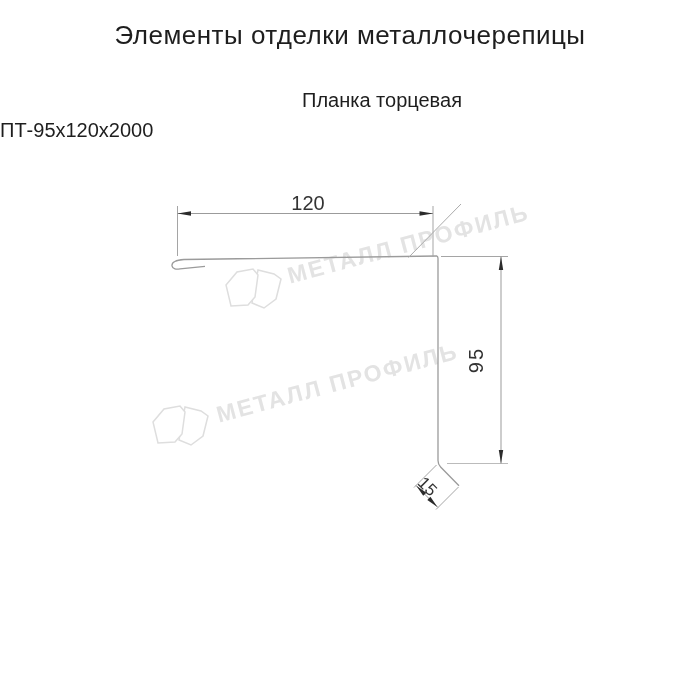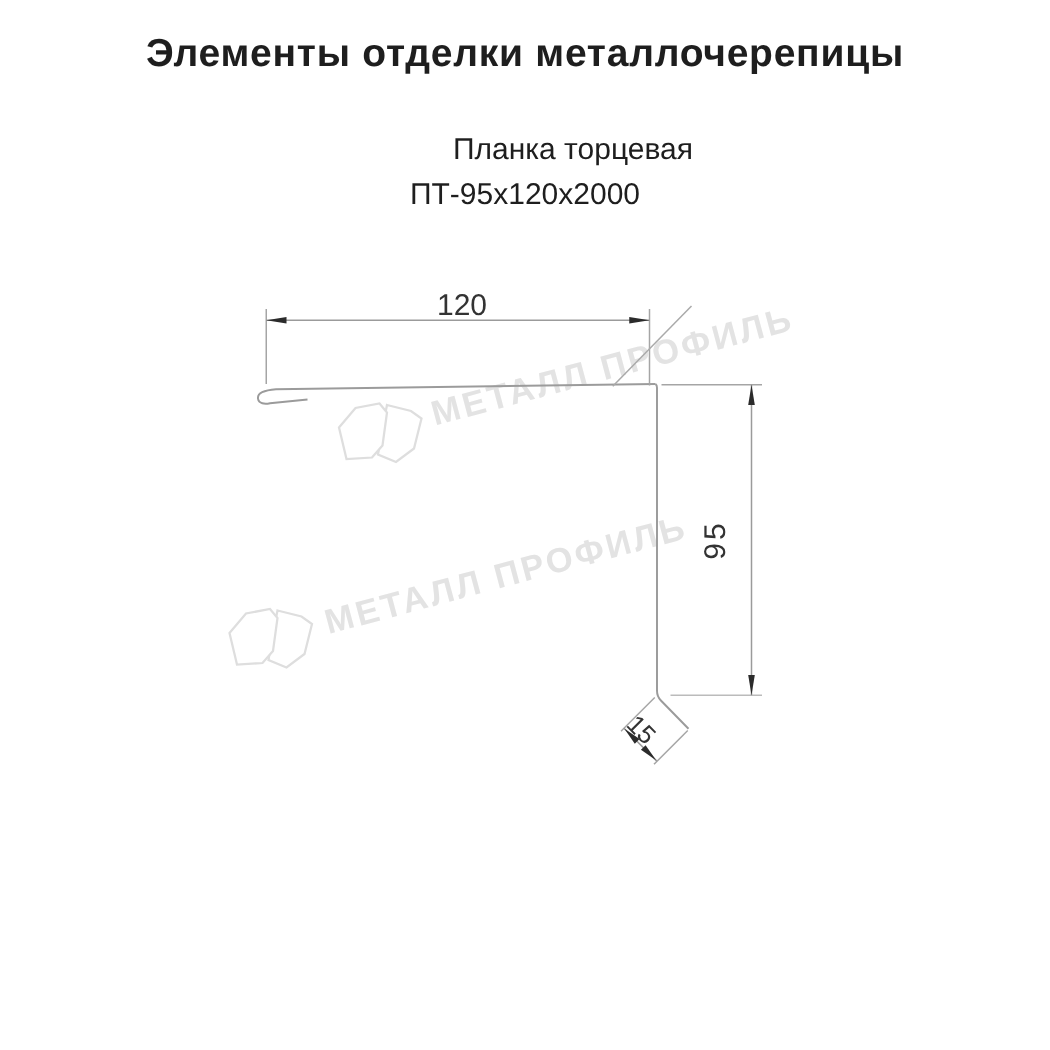--- a/index.html
+++ b/index.html
@@ -2,28 +2,28 @@
 <html><head>
 <meta charset="utf-8">
 <style>
   html,body{margin:0;padding:0;background:#fff;}
   .page{
     position:relative;width:700px;height:700px;background:#ffffff;
     font-family:"Liberation Sans",sans-serif;overflow:hidden;
   }
   .page-title{
     position:absolute;top:20px;left:0;width:700px;text-align:center;
-    font-size:26px;font-weight:700;color:#1e1e1e;letter-spacing:0.5px;
+    font-size:26px;font-weight:400;color:#1e1e1e;letter-spacing:0.5px;
   }
   .product-name{
     position:absolute;top:89px;left:0;width:700px;text-align:center;
     font-size:20px;color:#1e1e1e;padding-left:32px;
   }
   .product-code{
-    position:absolute;top:119px;left:0;width:700px;text-align:center;
+    position:absolute;top:119px;left:0;width:700px;text-align:left;
     font-size:20px;color:#1e1e1e;
   }
   .watermark-text{
     position:absolute;white-space:nowrap;font-weight:700;
     font-size:23px;letter-spacing:2px;color:#e3e3e3;
     transform:rotate(-15deg);transform-origin:0 50%;line-height:24px;
     z-index:1;
   }
   .wm1-text{left:288px;top:264px;}
   .wm2-text{left:217px;top:403px;}

